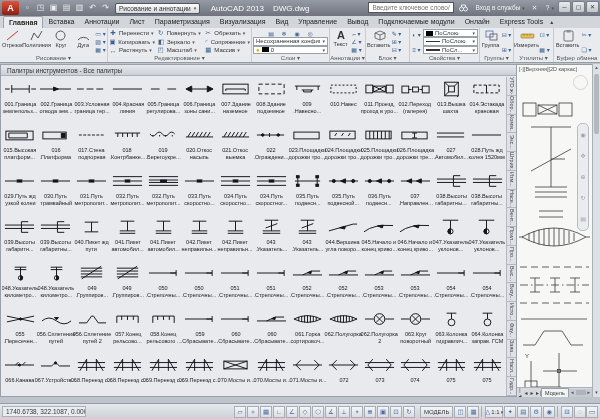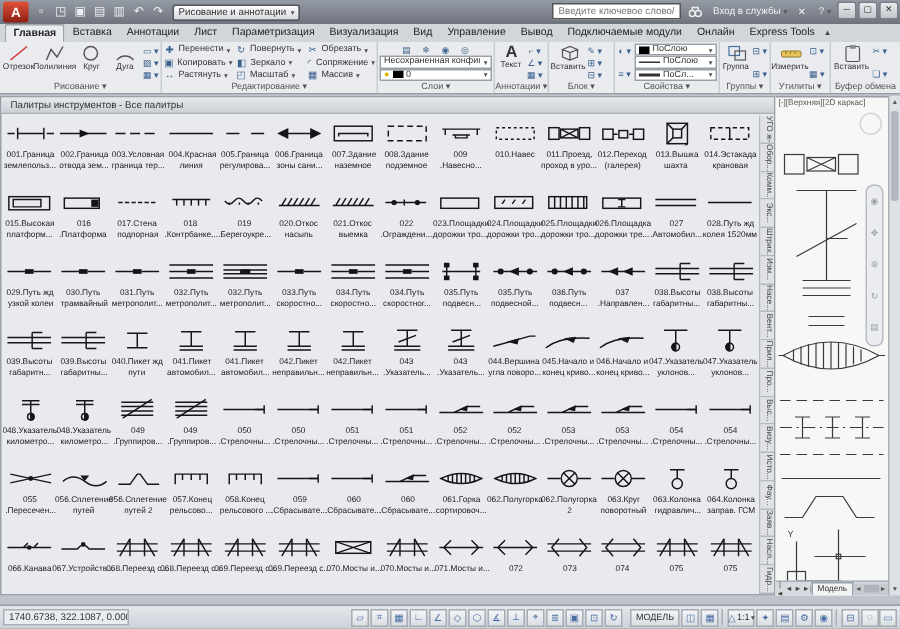--- a/index.html
+++ b/index.html
@@ -105,20 +105,24 @@
         <span class="qi">◳</span>
         <span class="qi">▣</span>
         <span class="qi">▤</span>
         <span class="qi">▥</span>
         <span class="qi">↶</span>
         <span class="qi">↷</span>
       </div>
     <div id="ws">
       <span>Рисование и аннотации</span>
       <span class="caret">▾</span>
+    </div>
+    <div id="titlemid">
+      <span>AutoCAD 2013</span>&nbsp;&nbsp;&nbsp;
+      <span>DWG.dwg</span>
     </div>
     <div id="infocenter">
       <input id="search" placeholder="Введите ключевое слово/фразу" style="">
       <span class="ic-btn">
         <svg width="9" height="8" viewBox="0 0 9 8">
             <circle cx="2.5" cy="5" r="2" fill="none" stroke="#eee" stroke-width="1"></circle>
             <circle cx="6.5" cy="5" r="2" fill="none" stroke="#eee" stroke-width="1"></circle>
             <path d="M2.5 3V1h4v2" fill="none" stroke="#eee" stroke-width="1"></path>
           </svg>
       </span>

